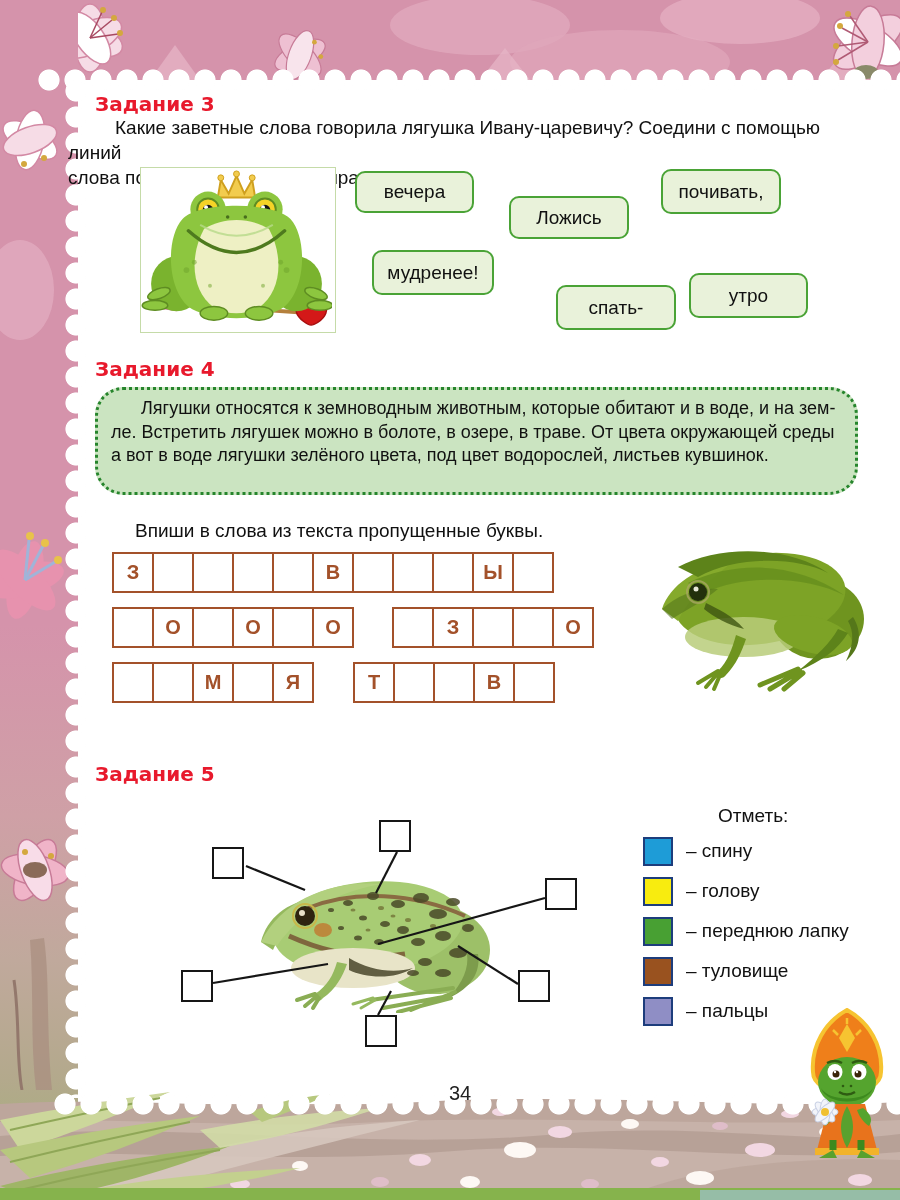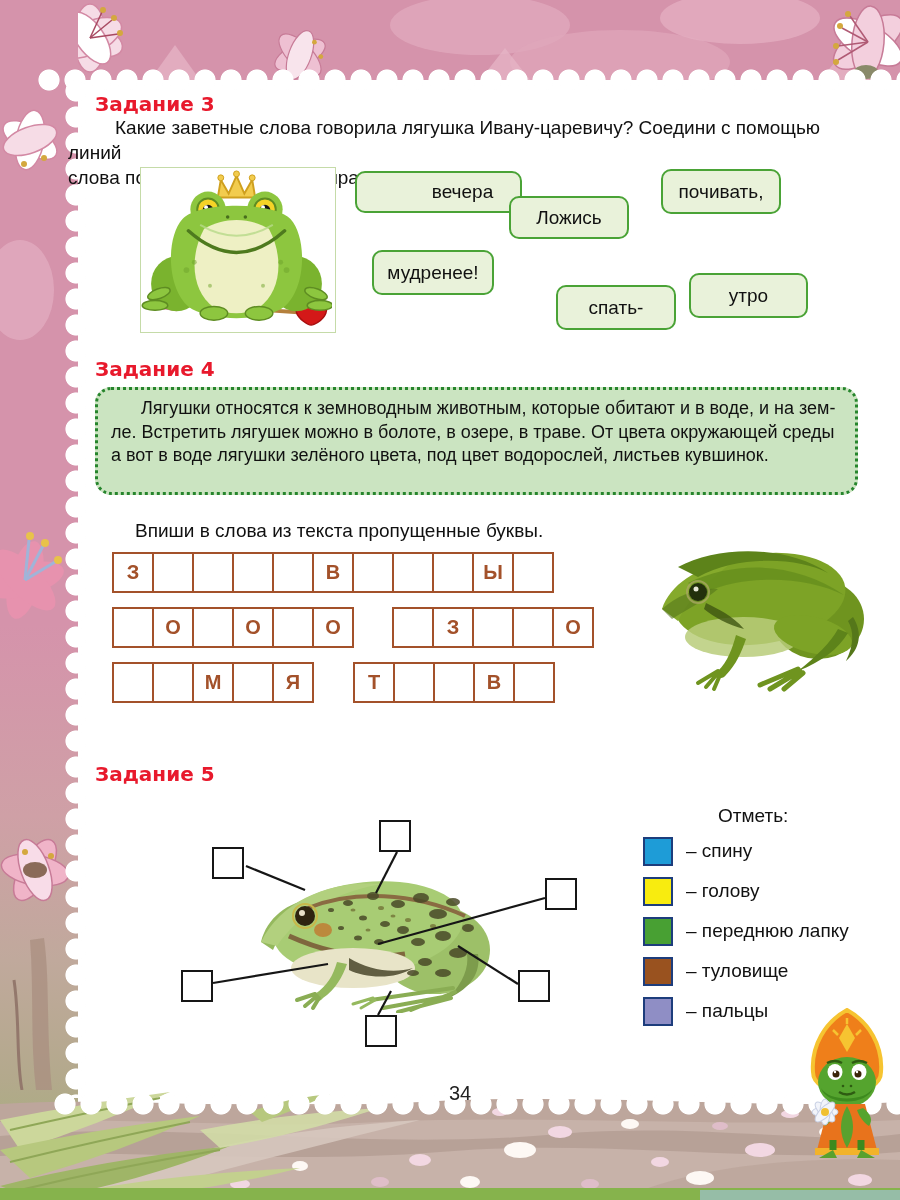--- a/index.html
+++ b/index.html
@@ -27,21 +27,21 @@
   .indent{text-indent:47px;}
 
   
   .wordbox{display:flex;align-items:center;justify-content:center;
      background:#e9f2da;border:2.5px solid #4aa336;border-radius:10px;
      font-size:19px;color:#111;}
   #img-frame{left:140px;top:167px;width:194px;height:164px;background:#fff;border:1.5px solid #c5dba8;}
 
   
   #info-box{left:95px;top:387px;width:763px;height:108px;background:#cbe4c1;
-     border:3px dotted #26852c;border-radius:16px;box-sizing:border-box;padding:7px 13px;}
+     border:3px dotted #26852c;border-radius:28px;box-sizing:border-box;padding:7px 13px;}
   #info-box .line{font-size:18px;line-height:23.5px;white-space:nowrap;}
   #info-box .line:first-child{text-indent:30px;}
   .grid-row{display:flex;}
   .cell{width:38px;height:37px;border:2px solid #a3512a;margin-left:-2px;
      display:flex;align-items:center;justify-content:center;
      font-weight:bold;font-size:20px;color:#a3512a;background:#fff;}
   .cell:first-child{margin-left:0;}
 
   
   .chk{width:32px;height:32px;background:#fff;border:2px solid #161616;box-sizing:border-box;}
@@ -273,21 +273,21 @@
         <circle cx="46" cy="104" r="3"></circle>
           <circle cx="54" cy="96" r="2.5"></circle>
           <circle cx="148" cy="104" r="3"></circle>
           <circle cx="142" cy="96" r="2.5"></circle>
         <circle cx="70" cy="120" r="2"></circle>
           <circle cx="124" cy="120" r="2"></circle>
       </g>
     </svg>
   </div>
 
-  <div class="abs wordbox" style="left:355px;top:171px;width:115px;height:38px;padding-left:48px;">
+  <div class="abs wordbox" style="left:355px;top:171px;width:115px;height:38px;">
       <span>вечера</span>
     </div>
   <div class="abs wordbox" style="left:509px;top:196px;width:116px;height:39px;">
       <span>Ложись</span>
     </div>
   <div class="abs wordbox" style="left:661px;top:169px;width:116px;height:41px;">
       <span>почивать,</span>
     </div>
   <div class="abs wordbox" style="left:372px;top:250px;width:118px;height:41px;">
       <span>мудренее!</span>

